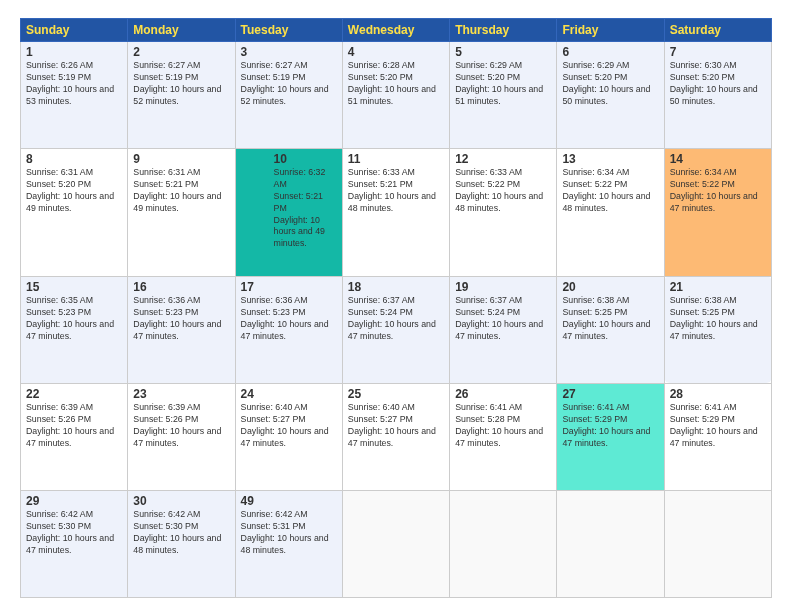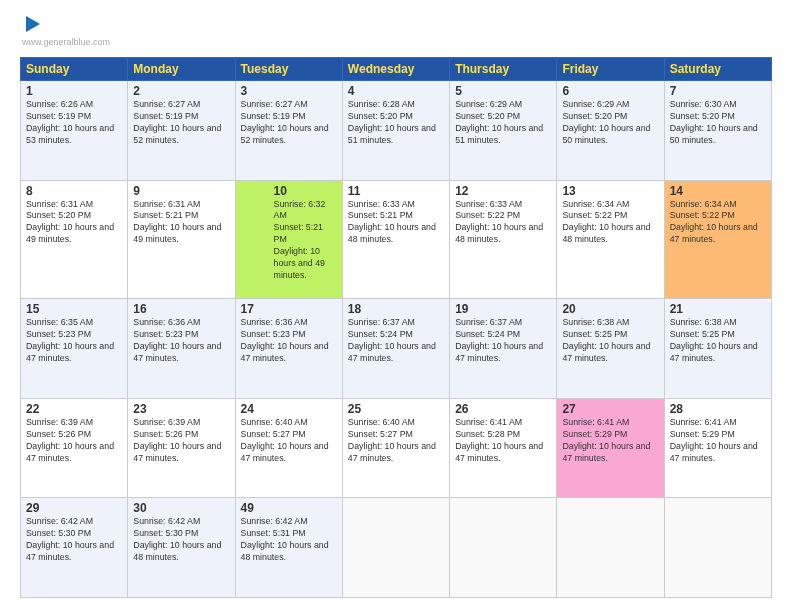--- a/index.html
+++ b/index.html
@@ -81,37 +81,20 @@
       line-height: 1.35;
     }
     .empty-cell {
       background: #f9f9f9 !important;
     }
   </style>
 </head>
 <body>
 
 <div class="page">
-  <div class="header">
-    <div class="logo">
-      <div style="display:flex;align-items:center;">
-        <div style="font-size:19px;font-weight:bold;line-height:1.05;">
-          <span style="color:#333;"></span><span style="color:#1a6fb5;"></span>
-        </div>
-        <svg width="22" height="22" viewBox="0 0 22 22" style="margin-left:2px;margin-top:-4px;">
-          <polygon points="4,18 18,10 4,2" fill="#1a6fb5"></polygon>
-        </svg>
-      </div>
-      <div style="font-size:9px;color:#aaa;margin-top:1px;padding-left:2px;">www.generalblue.com</div>
-    </div>
-    <div class="title-block">
-      <div class="month-title"></div>
-      <div class="subtitle"></div>
-    </div>
-  </div>
 
   <table class="calendar">
     <thead>
       <tr>
       <th>Sunday</th>
           <th>Monday</th>
           <th>Tuesday</th>
           <th>Wednesday</th>
           <th>Thursday</th>
           <th>Friday</th>
@@ -151,21 +134,21 @@
         </tr>
         <tr>
           <td style="background: rgb(255, 255, 255);">
         <span class="day-num">8</span>
         <span class="day-info">Sunrise: 6:31 AM<br>Sunset: 5:20 PM<br>Daylight: 10 hours and 49 minutes.</span>
       </td>
           <td style="background: rgb(255, 255, 255);">
         <span class="day-num">9</span>
         <span class="day-info">Sunrise: 6:31 AM<br>Sunset: 5:21 PM<br>Daylight: 10 hours and 49 minutes.</span>
       </td>
-          <td style="background: #bef264; padding-left: 38px;">
+          <td style="background: #14b8a6; padding-left: 38px;">
         <span class="day-num">10</span>
         <span class="day-info">Sunrise: 6:32 AM<br>Sunset: 5:21 PM<br>Daylight: 10 hours and 49 minutes.</span>
       </td>
           <td style="background: rgb(255, 255, 255);">
         <span class="day-num">11</span>
         <span class="day-info">Sunrise: 6:33 AM<br>Sunset: 5:21 PM<br>Daylight: 10 hours and 48 minutes.</span>
       </td>
           <td style="background: rgb(255, 255, 255);">
         <span class="day-num">12</span>
         <span class="day-info">Sunrise: 6:33 AM<br>Sunset: 5:22 PM<br>Daylight: 10 hours and 48 minutes.</span>
@@ -223,21 +206,21 @@
         <span class="day-info">Sunrise: 6:40 AM<br>Sunset: 5:27 PM<br>Daylight: 10 hours and 47 minutes.</span>
       </td>
           <td style="background: rgb(255, 255, 255);">
         <span class="day-num">25</span>
         <span class="day-info">Sunrise: 6:40 AM<br>Sunset: 5:27 PM<br>Daylight: 10 hours and 47 minutes.</span>
       </td>
           <td style="background: rgb(255, 255, 255);">
         <span class="day-num">26</span>
         <span class="day-info">Sunrise: 6:41 AM<br>Sunset: 5:28 PM<br>Daylight: 10 hours and 47 minutes.</span>
       </td>
-          <td style="background: #f9a8d4;">
+          <td style="background: #5eead4;">
         <span class="day-num">27</span>
         <span class="day-info">Sunrise: 6:41 AM<br>Sunset: 5:29 PM<br>Daylight: 10 hours and 47 minutes.</span>
       </td>
           <td style="background: rgb(255, 255, 255);">
         <span class="day-num">28</span>
         <span class="day-info">Sunrise: 6:41 AM<br>Sunset: 5:29 PM<br>Daylight: 10 hours and 47 minutes.</span>
       </td>
         </tr>
         <tr>
           <td style="background: rgb(238, 242, 251);">

